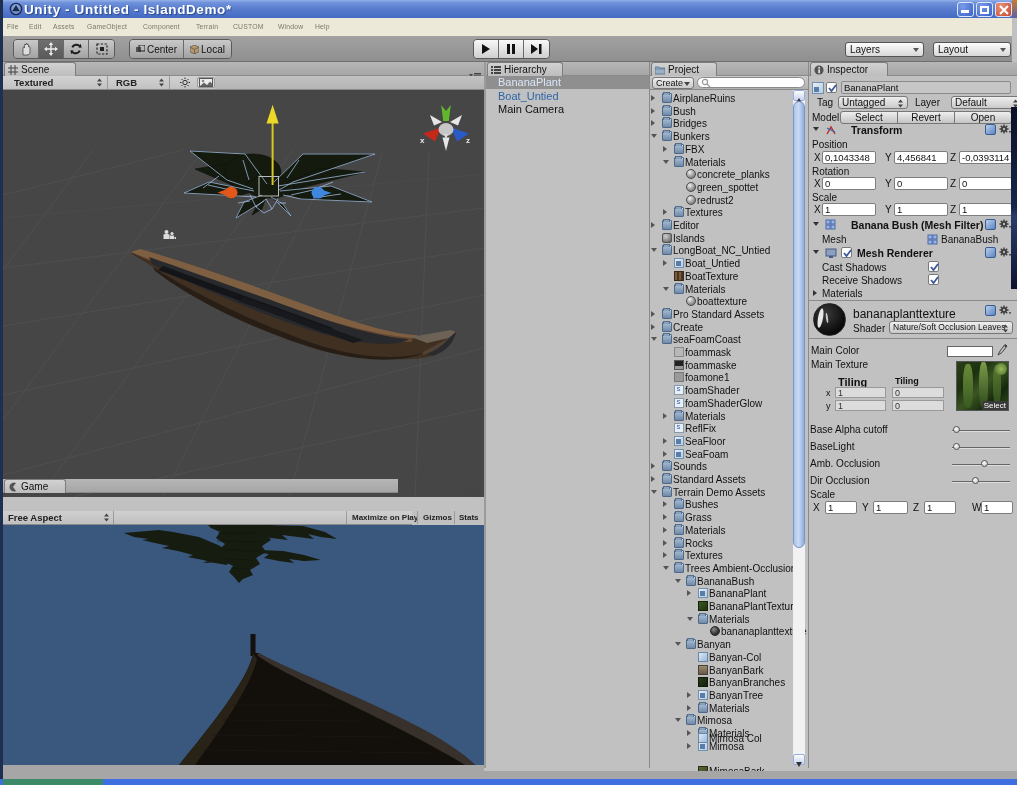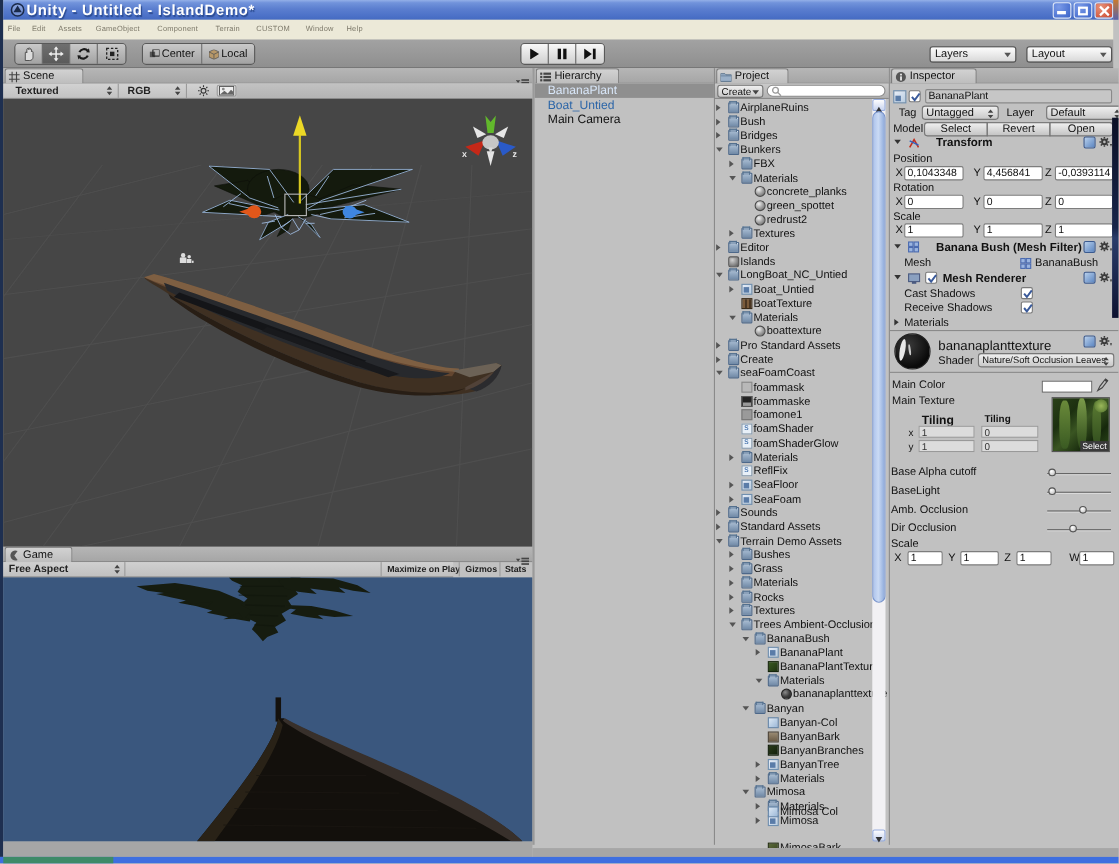--- a/index.html
+++ b/index.html
@@ -297,21 +297,21 @@
 
 <g fill="#ddd" transform="translate(160,140)">
 <circle cx="3.5" cy="2" r="2"></circle>
         <path d="M0.5,4.5 C0.5,3.8 6.5,3.8 6.5,4.5 L6.5,9 L0.5,9 Z"></path>
 <circle cx="9" cy="3.5" r="1.6"></circle>
         <path d="M6.8,5.5 L11,5.5 L11,9 L6.8,9 Z"></path>
 <rect x="11.5" y="7" width="1.5" height="2" fill="#ddd"></rect>
 </g>
 </svg>
 </div>
-<div class="tabbar abs" style="left:3px;top:497px;width:481px">
+<div class="tabbar abs" style="left:3px;top:479px;width:395px">
 <div class="tab" style="left:1px;width:62px"><span class="tabicon"><svg width="10" height="10">
           <path d="M8,1 A4.5,4.5 0 1 0 8,9 L5,5 Z" fill="#555"></path>
         </svg></span>Game</div>
     <span class="pmenu" style="left:466px;top:4px"><svg width="12" height="8">
         <path d="M0,2 L4,2 L2,4.5 Z" fill="#444"></path>
         <rect x="5" y="1" width="7" height="1.5" fill="#444"></rect>
         <rect x="5" y="3.5" width="7" height="1.5" fill="#444"></rect>
         <rect x="5" y="6" width="7" height="1.5" fill="#444"></rect>
       </svg></span>
   </div>

